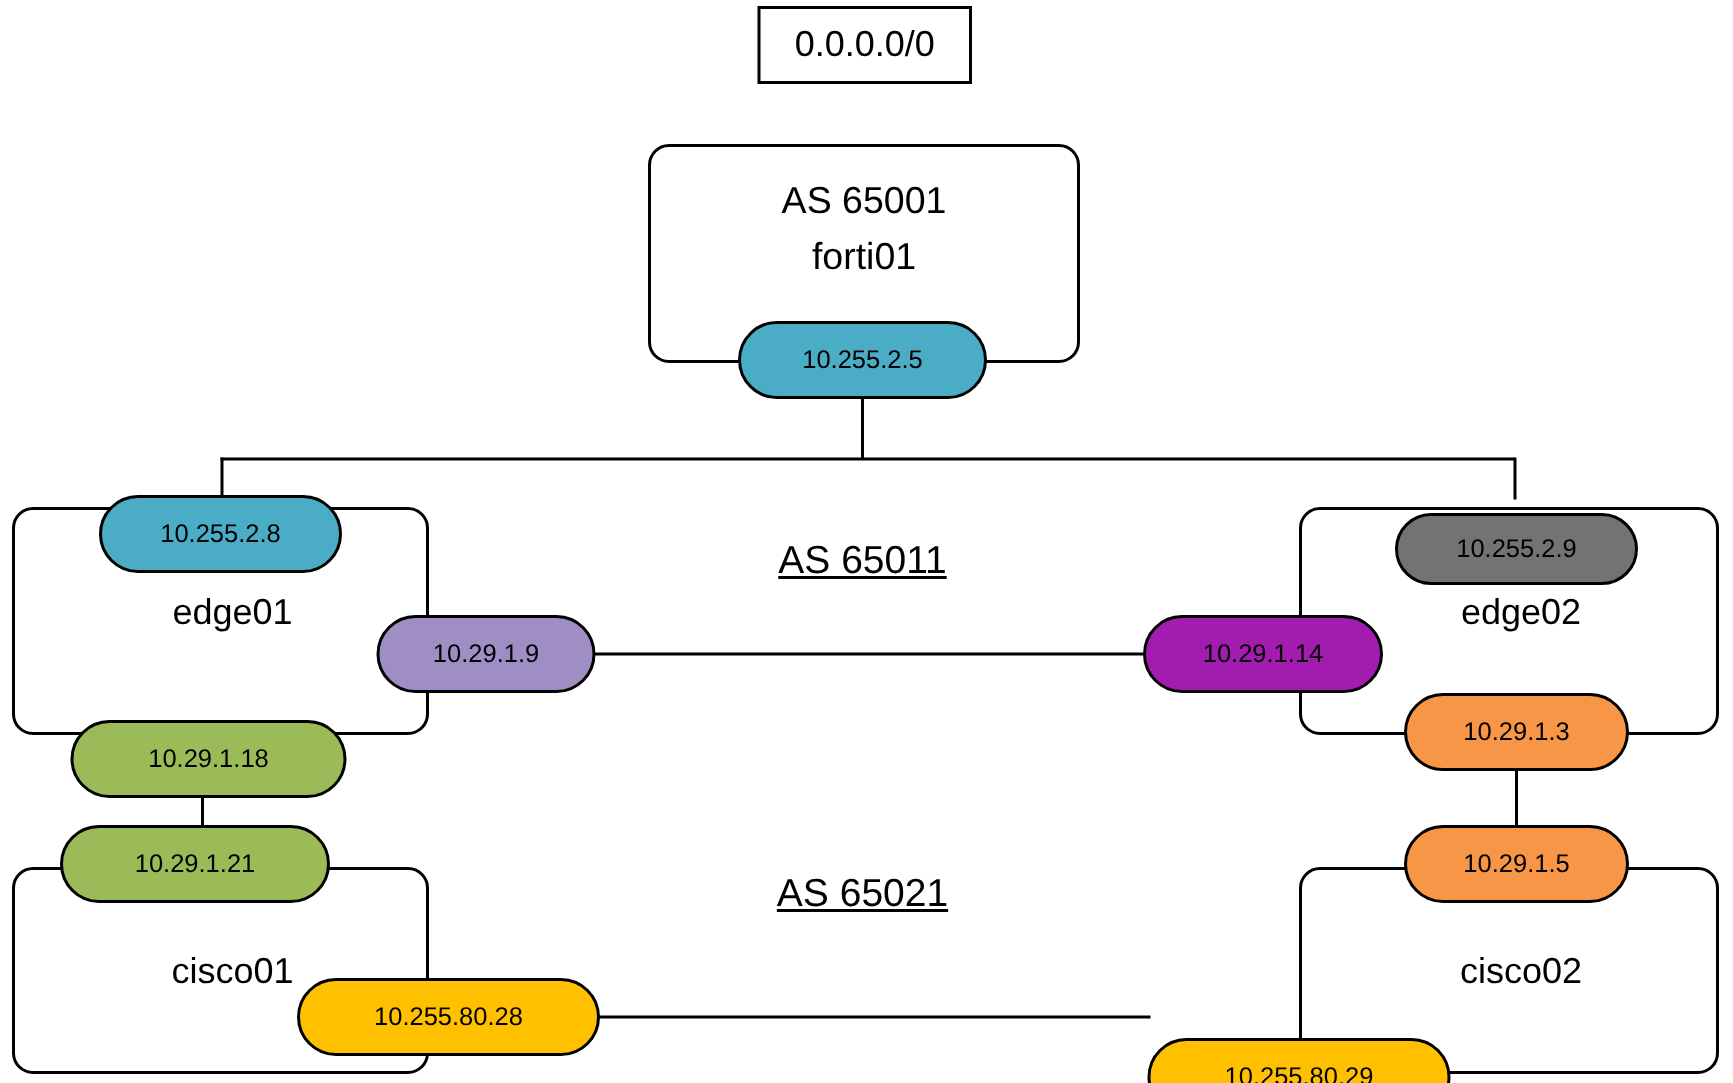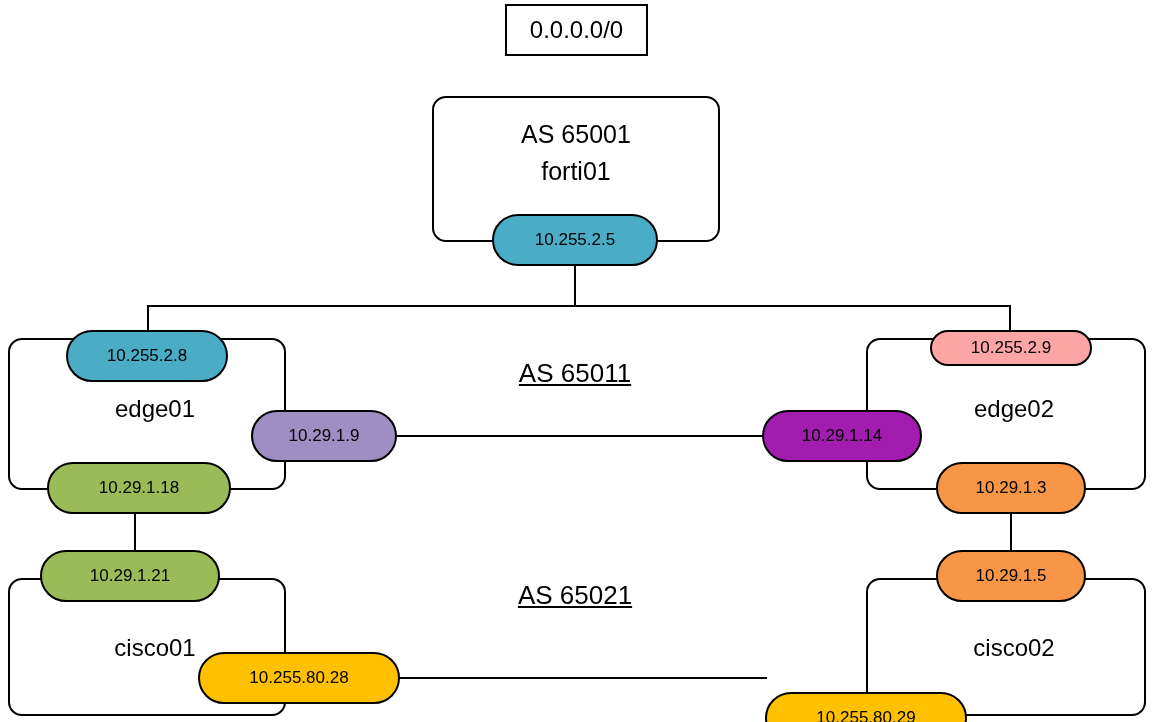--- a/index.html
+++ b/index.html
@@ -108,23 +108,23 @@
   <div class="vline" style="left:134px; top:512px; height:40px;"></div>
   <div class="vline" style="left:1010px; top:512px; height:40px;"></div>
   <div class="hline" style="left:399px; top:677px; width:368px;"></div>
 
   <div class="pill" style="left: 492px; top: 214px; width: 166px; height: 52px; background-color: rgb(75, 172, 198);">10.255.2.5</div>
 
   <div class="pill" style="left: 66px; top: 330px; width: 162px; height: 52px; background-color: rgb(75, 172, 198);">10.255.2.8</div>
 
   <div class="pill" style="left: 251px; top: 410px; width: 146px; height: 52px; background-color: rgb(158, 142, 196);">10.29.1.9</div>
 
-  <div class="pill" style="left: 47px; top: 462px; width: 184px; height: 52px; background-color: rgb(155, 187, 89);">10.29.1.18</div>
+  <div class="pill" style="left: 47px; top: 480px; width: 184px; height: 52px; background-color: rgb(155, 187, 89);">10.29.1.18</div>
 
-  <div class="pill" style="left: 930px; top: 330px; width: 162px; height: 36px; background-color: #fca5a5;">10.255.2.9</div>
+  <div class="pill" style="left: 930px; top: 342px; width: 162px; height: 48px; background-color: #737373;">10.255.2.9</div>
 
   <div class="pill" style="left: 762px; top: 410px; width: 160px; height: 52px; background-color: #a21caf;">10.29.1.14</div>
 
   <div class="pill" style="left: 936px; top: 462px; width: 150px; height: 52px; background-color: rgb(247, 150, 70);">10.29.1.3</div>
 
   <div class="pill" style="left: 40px; top: 550px; width: 180px; height: 52px; background-color: rgb(155, 187, 89);">10.29.1.21</div>
 
   <div class="pill" style="left: 198px; top: 652px; width: 202px; height: 52px; background-color: rgb(255, 192, 0);">10.255.80.28</div>
 
   <div class="pill" style="left: 936px; top: 550px; width: 150px; height: 52px; background-color: rgb(247, 150, 70);">10.29.1.5</div>

